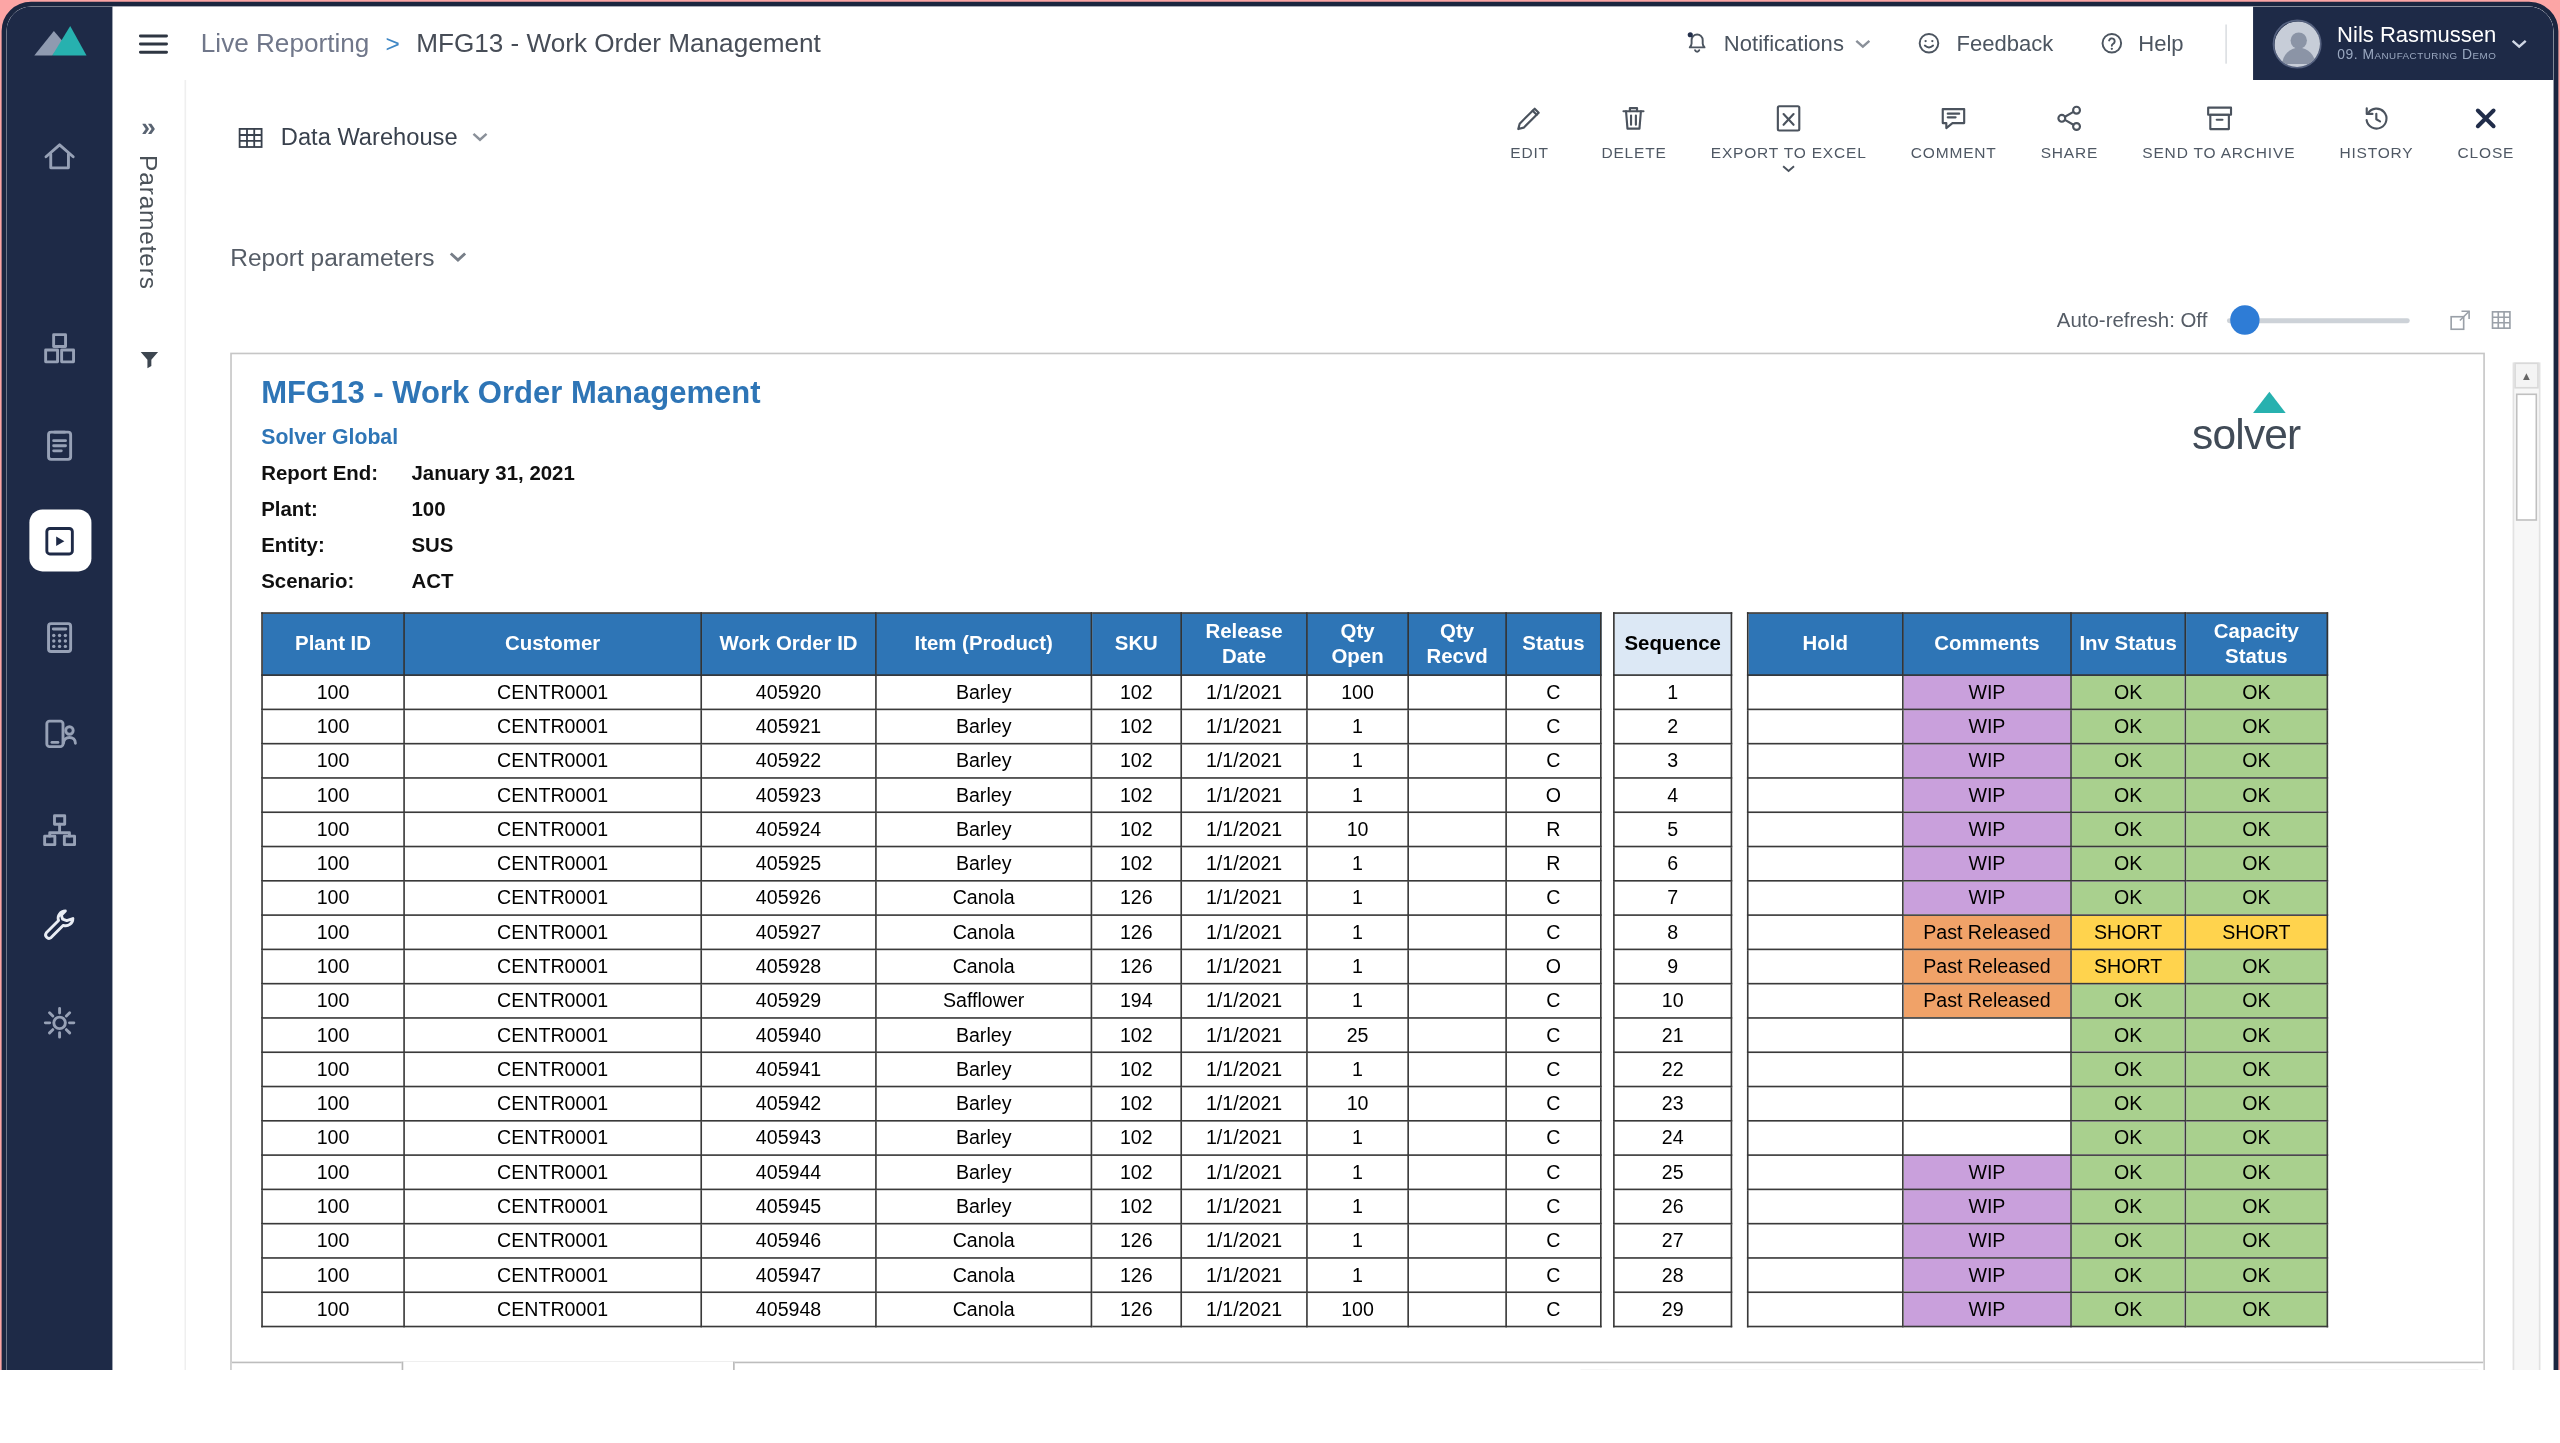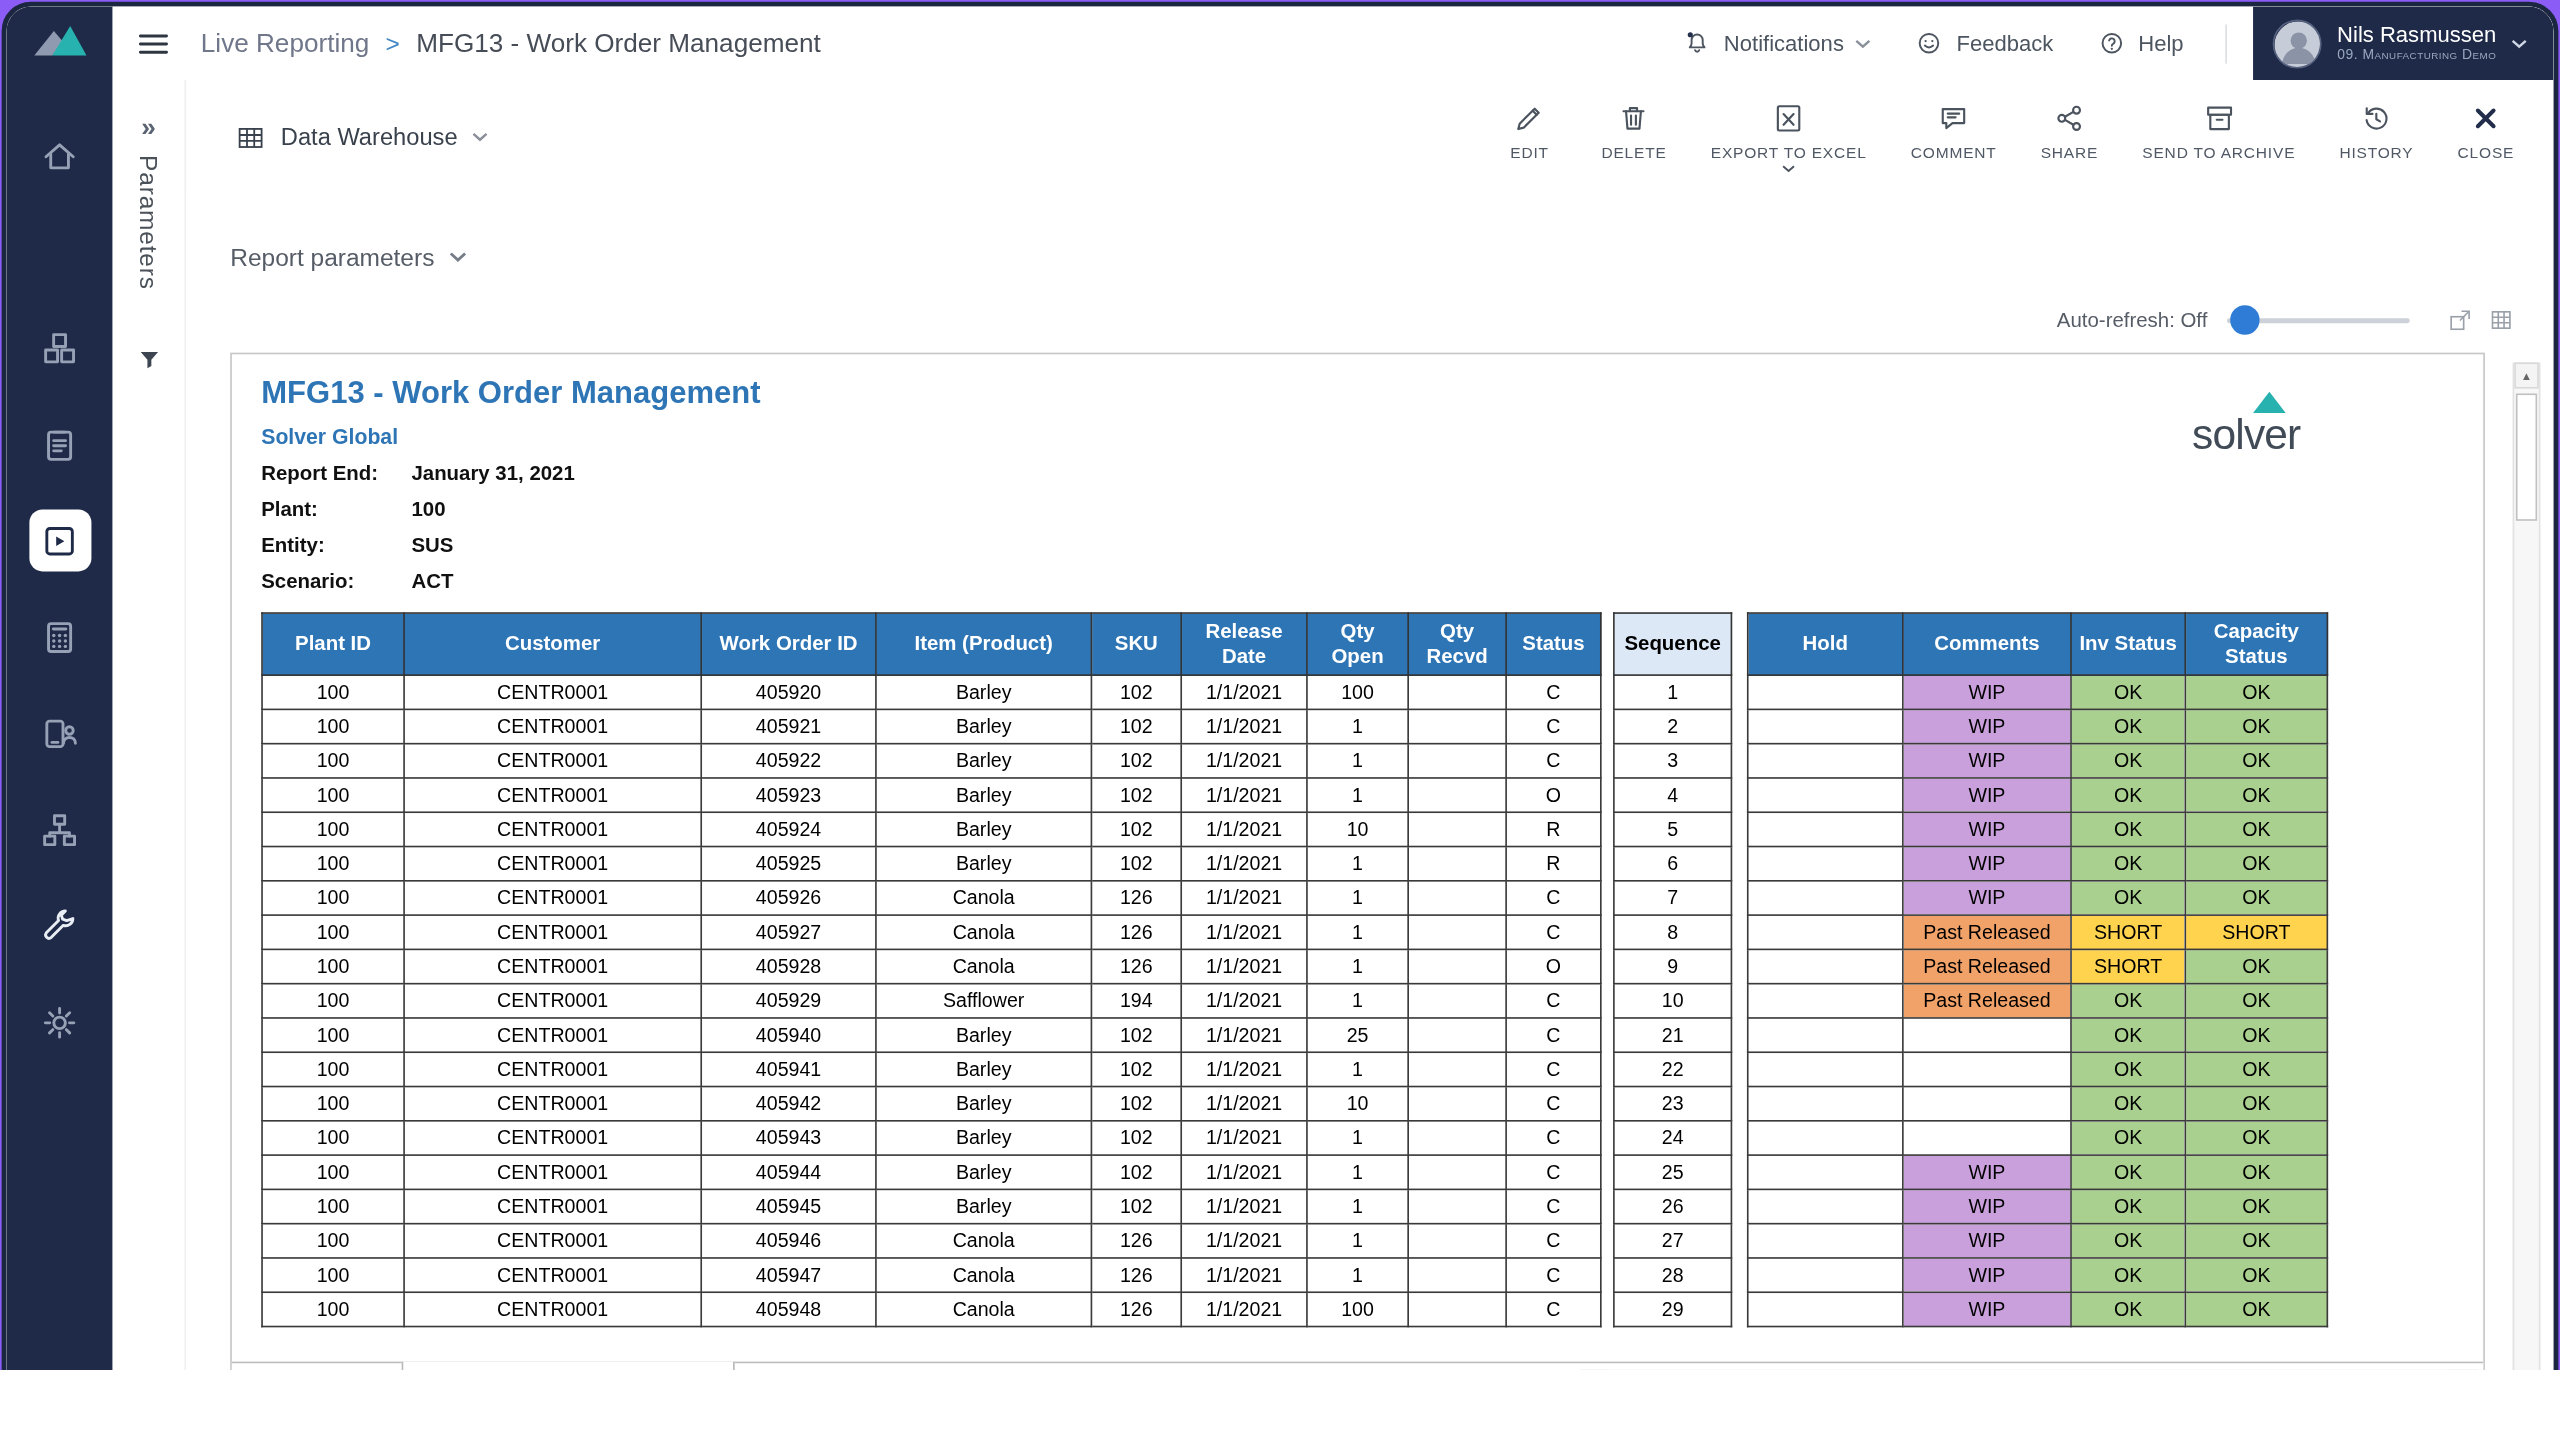--- a/index.html
+++ b/index.html
@@ -1,18 +1,18 @@
 <!DOCTYPE html>
 <html style="--navy: #1E2A47; --teal: #27B1AF; --hdr: #2E75B6; --seqhdr: #DCE8F5; --wip: #C9A0DC; --past: #F0A268; --short: #FFD34D; --ok: #A9D08E; --knob: #2E7CD6; --titleblue: #2E75B6; --tabgreen: #1E7145;"><head>
 <meta charset="utf-8">
 <style>
   * { margin:0; padding:0; box-sizing:border-box; }
   html,body { background:#ffffff; }
   body { width:2560px; height:1443px; font-family:"Liberation Sans",sans-serif; overflow:hidden; }
-  #viewport { position:relative; width:2560px; height:1370px; overflow:hidden; background:#8b5cf6;padding-left:8px; }
+  #viewport { position:relative; width:2560px; height:1370px; overflow:hidden; background:#fca5a5;padding-left:8px; }
   #scale-root { position:absolute; left:0; top:0; width:1568px; height:884px; transform:scale(1.63265); transform-origin:0 0; }
 
   :root{
     --navy:#1e2a47; --teal:#27b1af; --hdr:#2e75b6; --seqhdr:#dce8f5;
     --wip:#c9a0dc; --past:#f0a268; --short:#ffd34d; --ok:#a9d08e;
     --knob:#2e7cd6; --titleblue:#2e75b6; --tabgreen:#1e7145;
   }
 
   .app-frame { position:absolute; inset:1px; border:3px solid #1b2640; border-radius:18px; overflow:hidden; background:#fff; }
 

